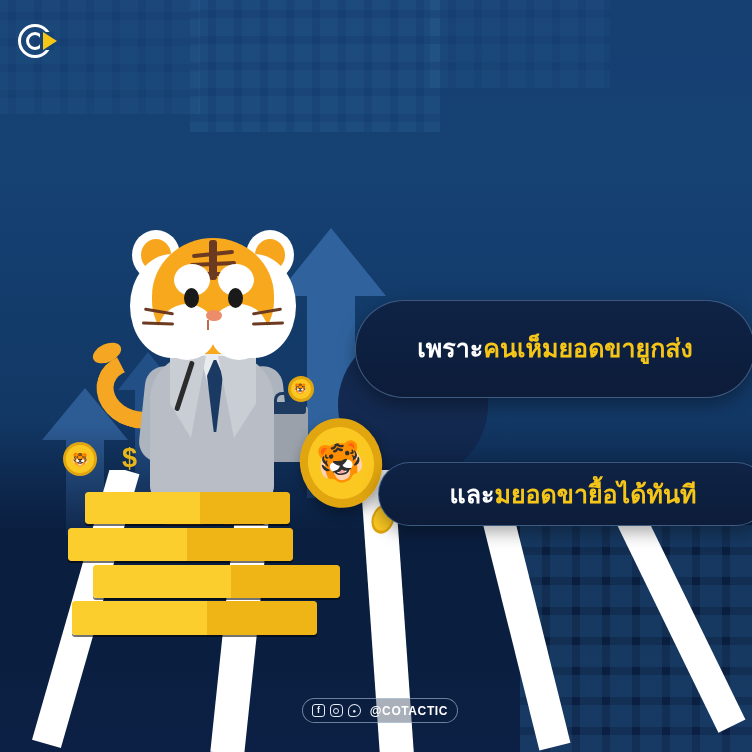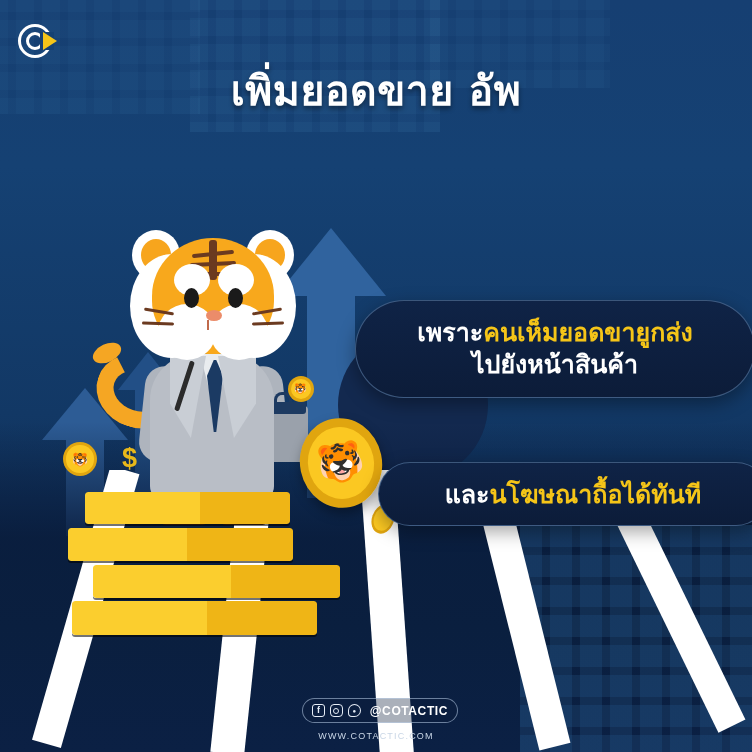--- a/index.html
+++ b/index.html
@@ -237,21 +237,20 @@
     <div class="stripe" style="left:592px;top:0;width:30px;height:285px;transform:rotate(-26deg);"></div>
   </div>
 
   <div id="logo">
     <div class="logo-ring"></div>
     <div class="logo-inner"></div>
     <div class="logo-cut"></div>
     <div class="logo-flag"></div>
   </div>
 
-  <div class="headline-thai">เพิ่มยอดขาย อัพ</div>
 
   <div id="tiger">
     <div class="t-part t-tail"></div>
     <div class="t-part t-tailtip"></div>
 
     <div class="t-part t-armL"></div>
     <div class="t-part t-armR"></div>
     <div class="t-part t-legL"></div>
     <div class="t-part t-legR"></div>
     <div class="t-part t-shoeL"></div>
@@ -332,33 +331,31 @@
       <div class="dark" style="width:44%;"></div>
   </div>
   <div class="bar" style="left:72px;top:601px;width:245px;height:34px;">
     <div class="lite" style="width:55%;"></div>
       <div class="dark" style="width:45%;"></div>
   </div>
 
   <div class="pill" id="pill-1">
     <div>
       <span class="w">เพราะ</span><span class="y">คนเห็มยอดขายูกส่ง</span><br>
-      <span class="w">ไปยังหน้าสินค้า</span>
     </div>
   </div>
 
   <div class="pill" id="pill-2">
     <div>
-      <span class="w">และ</span><span class="y">นโฆษณาถื้อได้ทันที</span>
+      <span class="w">และ</span><span class="y">มยอดขายื้อได้ทันที</span>
     </div>
   </div>
 
   <div id="footer-pill">
     <div class="sic">f</div>
     <div class="sic ig">
         <div class="dot"></div>
       </div>
     <div class="sic line">●</div>
     <div id="handle">@COTACTIC</div>
   </div>
-  <div id="url">WWW.COTACTIC.COM</div>
 
 </div>
 
 </body></html>

